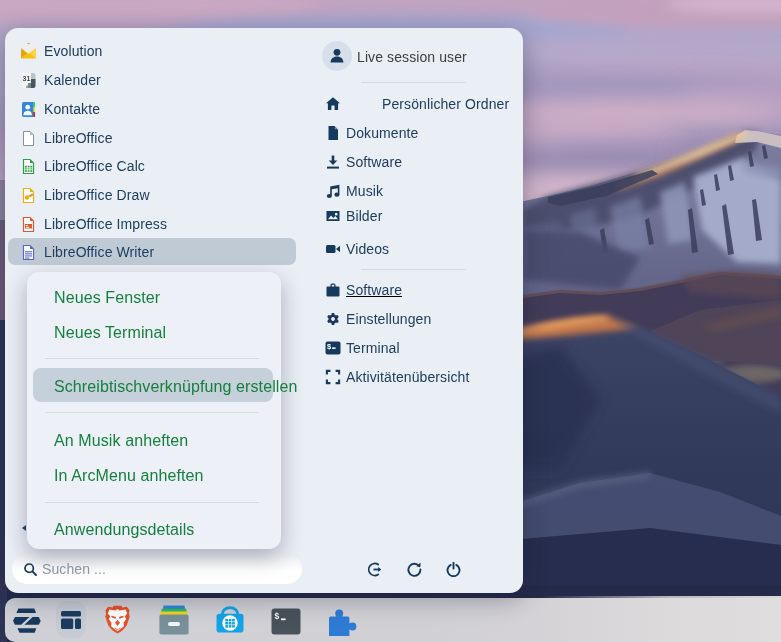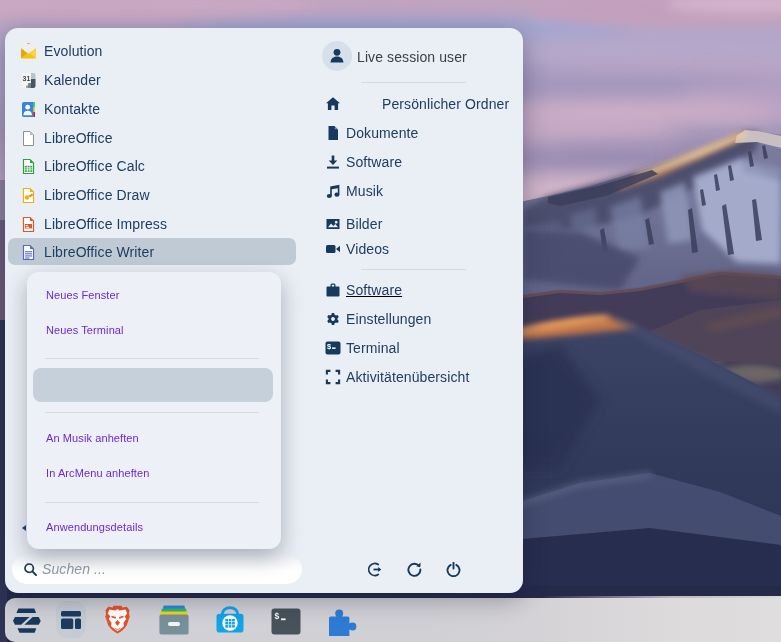--- a/index.html
+++ b/index.html
@@ -23,26 +23,26 @@
     background:#c6d0da;border-radius:8px;}
   .ticon{position:absolute;}
   .aprow{position:absolute;left:15px;height:28px;display:flex;align-items:center;}
   .aico{width:17px;height:17px;display:inline-block;}
   .albl{margin-left:7px;font-size:14px;letter-spacing:0.1px;color:#1e3e62;white-space:nowrap;}
   .rrow{position:absolute;left:320px;height:28px;display:flex;align-items:center;}
   .rico{width:16px;height:16px;display:inline-block;}
   .rlbl{margin-left:5px;font-size:14px;letter-spacing:0.1px;color:#1e3e62;white-space:nowrap;}
   .avatar{position:absolute;left:317px;top:13px;width:30px;height:30px;border-radius:50%;
     background:#d7dfea;}
-  .pitm{position:absolute;left:19px;font-size:11px;letter-spacing:0.1px;color:#6d28d9;white-space:nowrap;}
+  .pitm{position:absolute;left:27px;font-size:16px;letter-spacing:0.1px;color:#15803d;white-space:nowrap;}
   #search{position:absolute;left:7px;top:526px;width:290px;height:30px;border-radius:15px;
     background:linear-gradient(180deg,#eceef3,#ffffff 55%);
     display:flex;align-items:center;}
   #mag{margin-left:11px;width:15px;height:15px;display:inline-block;}
-  #ph{margin-left:4px;font-size:14px;letter-spacing:0.1px;color:#909aa9;font-style:italic;}
+  #ph{margin-left:4px;font-size:14px;letter-spacing:0.1px;color:#909aa9;}
   .pbtn{position:absolute;top:534px;width:15px;height:15px;display:inline-block;}
   #tinyarrow{position:absolute;left:22px;top:525px;width:0;height:0;
     border-top:3px solid transparent;border-bottom:3px solid transparent;
     border-right:4px solid #1e3e62;}
   #menupill{position:absolute;left:51px;top:3px;width:30px;height:37px;
     background:#c5cad3;border-radius:11px;display:flex;align-items:center;justify-content:center;}
 </style>
 </head>
 <body>
 <div id="stage">
@@ -342,21 +342,21 @@
         <span class="rlbl">Software</span>
       </div>
   <div class="rrow" style="top:149px;">
         <span class="rico"><svg width="16" height="16" viewBox="0 0 16 16">
             <ellipse cx="4.3" cy="13" rx="2.5" ry="2.1" fill="#16395e"></ellipse>
             <ellipse cx="11.9" cy="11.7" rx="2.5" ry="2.1" fill="#16395e"></ellipse>
             <path d="M5.2,13 V3.6 L14.4,1.8 V11.7 L12.8,11.7 V5.2 L6.8,6.3 V13 Z" fill="#16395e"></path>
           </svg></span>
         <span class="rlbl">Musik</span>
       </div>
-  <div class="rrow" style="top:182px;">
+  <div class="rrow" style="top:174px;">
         <span class="rico"><svg width="16" height="16" viewBox="0 0 16 16">
             <path d="M1.5,3 h13 v10 h-13 Z M3,11.3 L6,7.5 L8.3,10 L10.4,8 L13,11.3 Z M11.2,4.8 a1.4,1.4 0 1 0 0.01,0 Z" fill="#16395e" fill-rule="evenodd"></path>
           </svg></span>
         <span class="rlbl">Bilder</span>
       </div>
   <div class="rrow" style="top:207px;">
         <span class="rico"><svg width="16" height="16" viewBox="0 0 16 16">
             <rect x="1" y="4" width="9.5" height="8" rx="1.5" fill="#16395e"></rect>
             <path d="M11,8 L15,4.8 V11.2 Z" fill="#16395e"></path>
           </svg></span>
@@ -410,20 +410,21 @@
           <path d="M4.7,2.9 a6,6 0 1 0 5.6,0" fill="none" stroke="#16395e" stroke-width="1.9" stroke-linecap="round"></path>
           <line x1="7.5" y1="0.8" x2="7.5" y2="6.5" stroke="#16395e" stroke-width="1.9" stroke-linecap="round"></line>
         </svg></span>
 </div>
 
 <div id="popup">
   <div id="pophl"></div>
   <div class="pitm" style="top:17px;">Neues Fenster</div>
   <div class="pitm" style="top:52px;">Neues Terminal</div>
   <div class="sep" style="left:18px;top:86px;width:214px;"></div>
+  <div class="pitm" style="top:106px;">Schreibtischverknüpfung erstellen</div>
   <div class="sep" style="left:18px;top:140px;width:214px;"></div>
   <div class="pitm" style="top:160px;">An Musik anheften</div>
   <div class="pitm" style="top:195px;">In ArcMenu anheften</div>
   <div class="sep" style="left:18px;top:230px;width:214px;"></div>
   <div class="pitm" style="top:249px;">Anwendungsdetails</div>
 </div>
 <div id="tinyarrow"></div>
 </div>
 
 </body></html>

